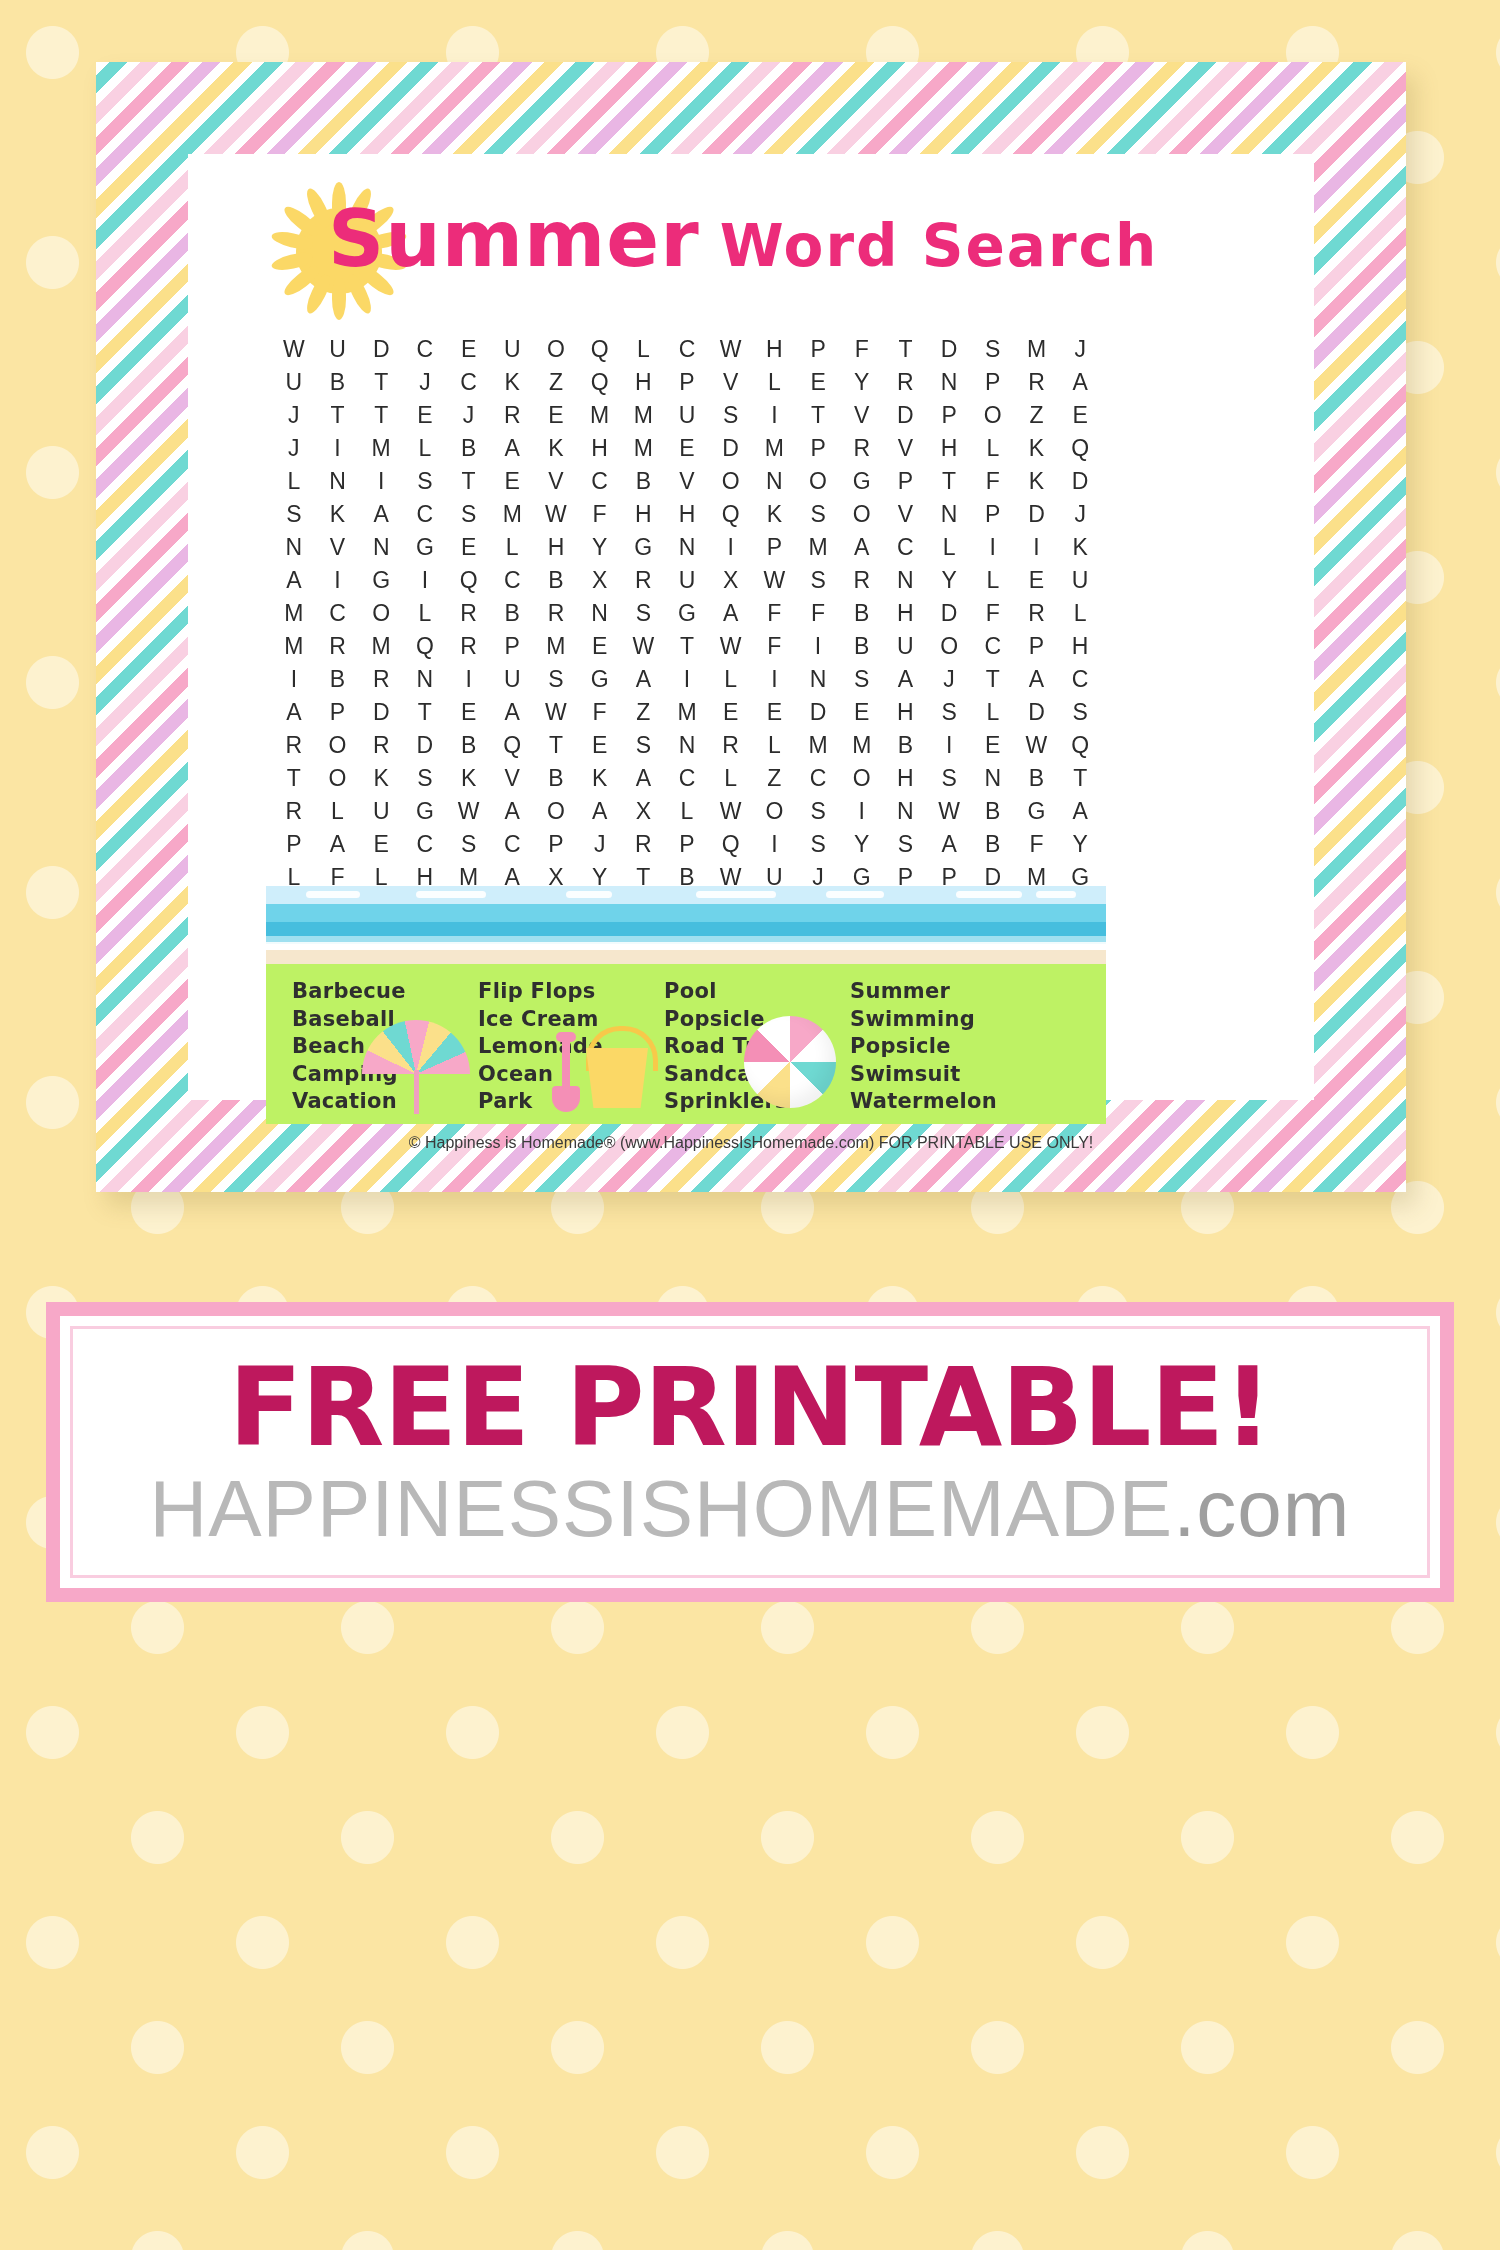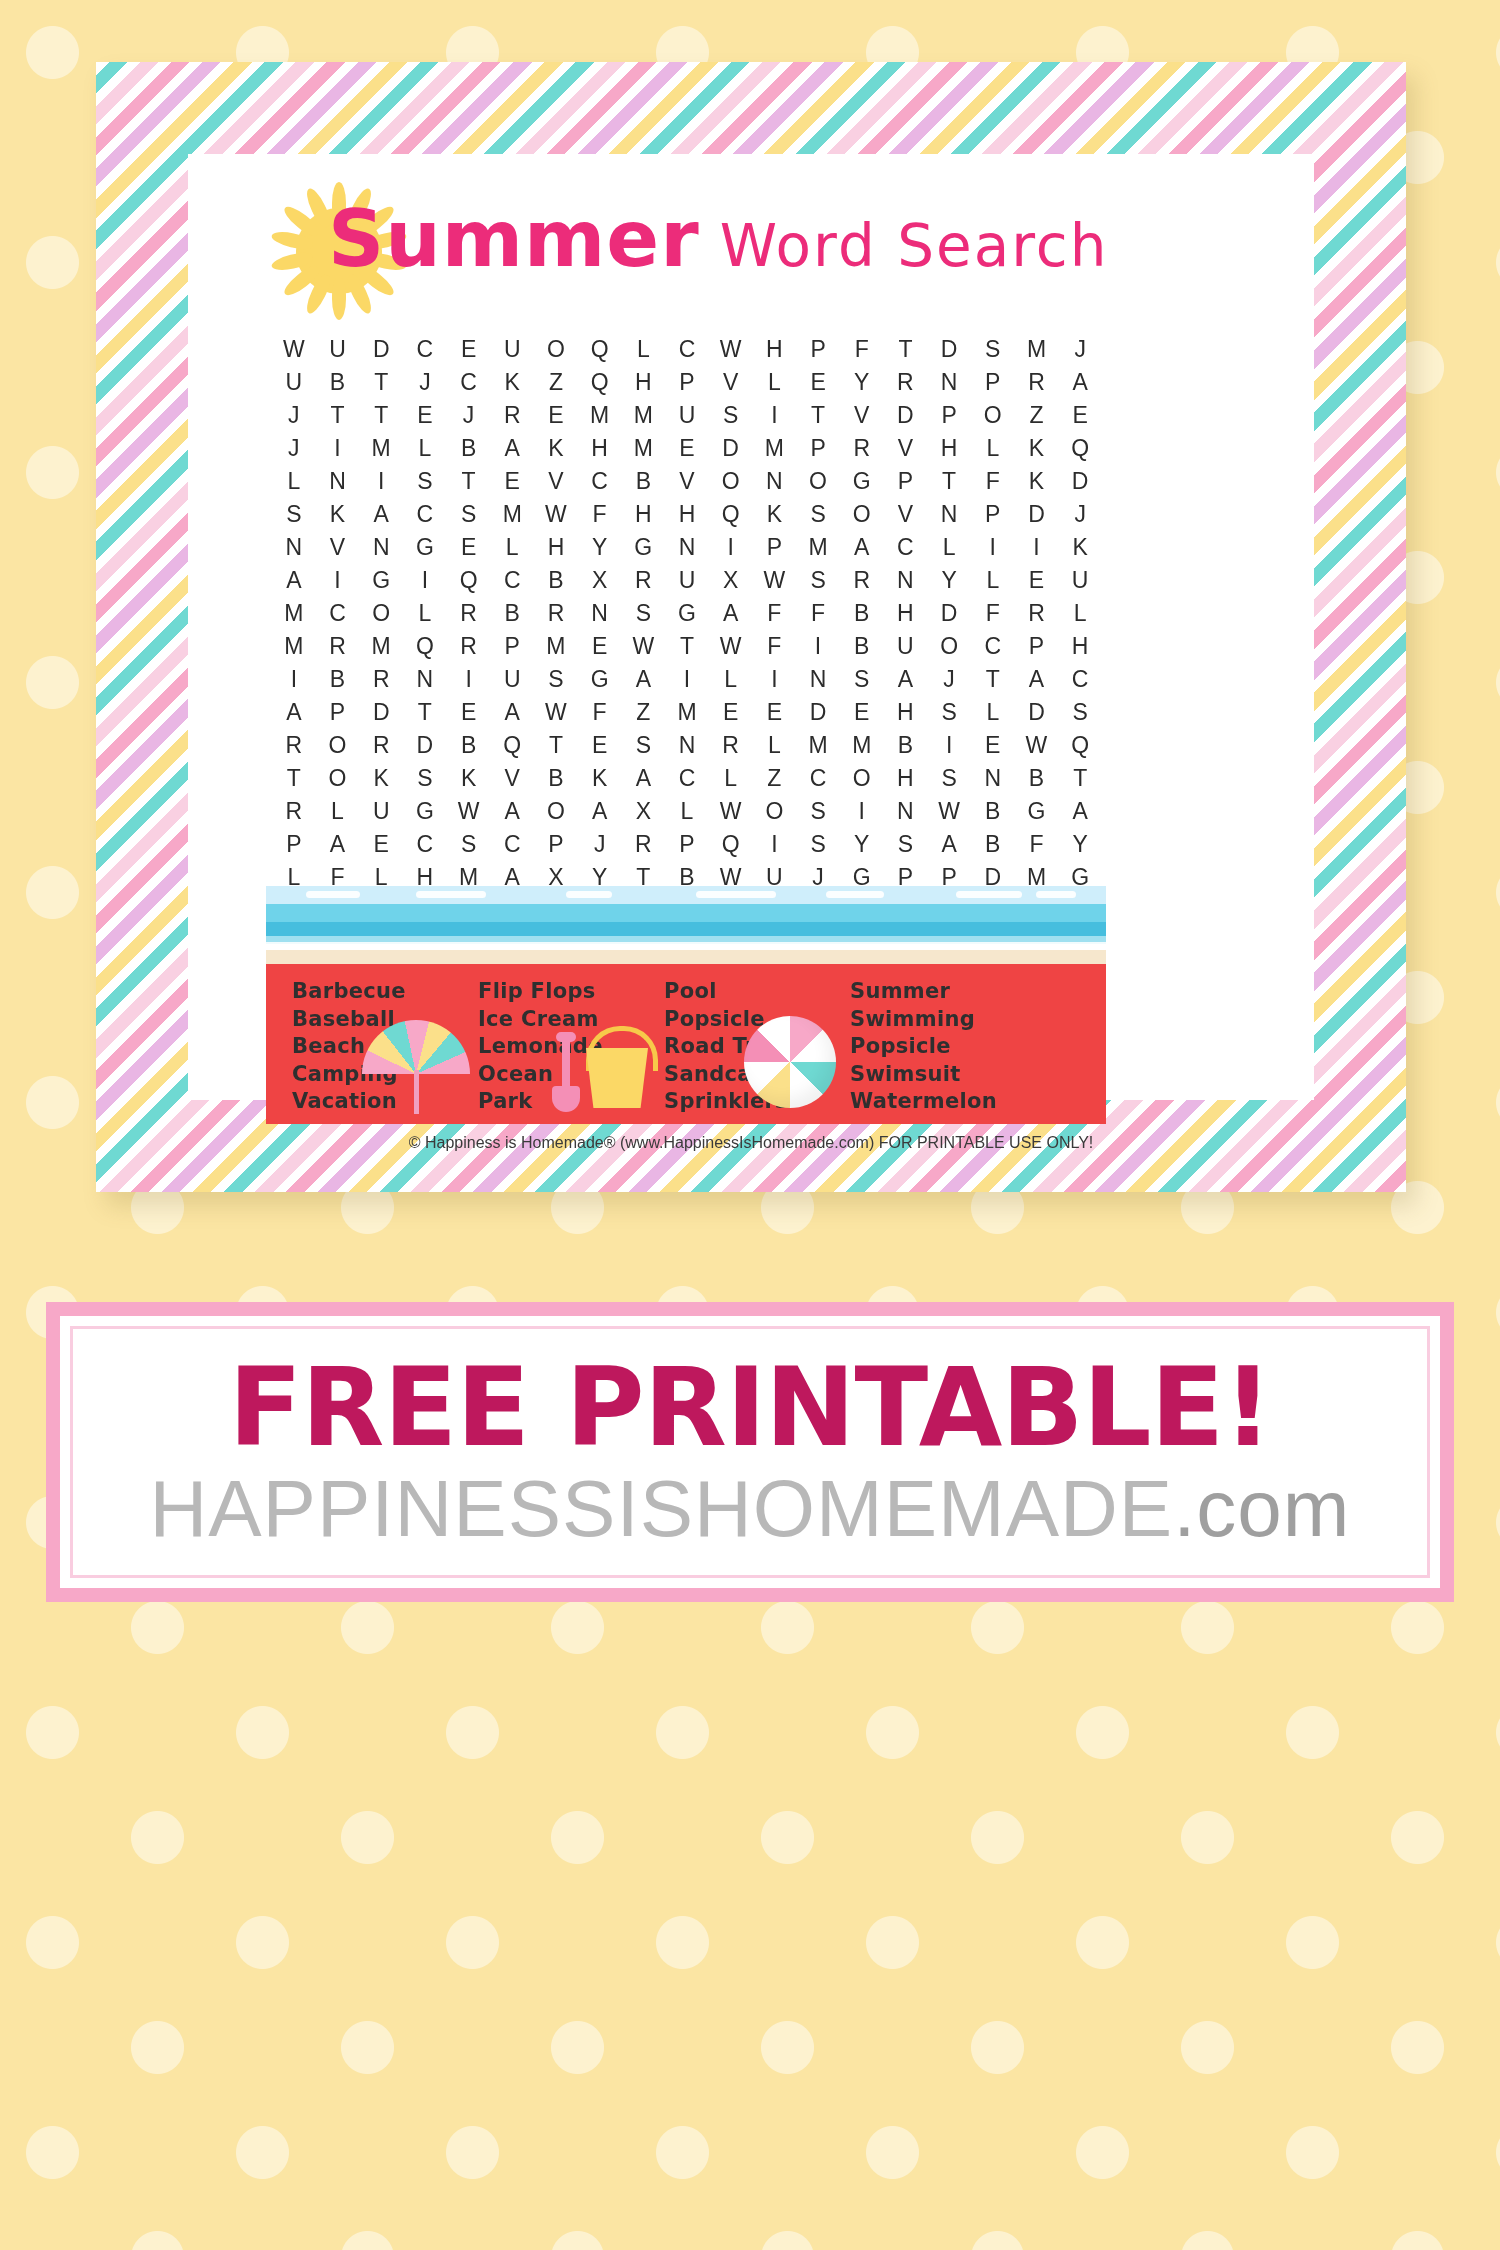--- a/index.html
+++ b/index.html
@@ -108,21 +108,21 @@
   }
   .t-summer {
     font-family: "DejaVu Sans", sans-serif;
     font-weight: bold;
     font-size: 78px;
     color: #ec2c7a;
     letter-spacing: 1px;
   }
   .t-ws {
     font-family: "DejaVu Sans", sans-serif;
-    font-weight: normal;
+    font-weight: bold;
     font-size: 58px;
     color: #ec2c7a;
     letter-spacing: 2px;
     margin-left: 20px;
   }
 
   
   #grid {
     position: absolute;
     left: 84px;
@@ -173,21 +173,21 @@
     opacity: .85;
   }
 
   
   #wordpanel {
     position: absolute;
     left: 78px;
     top: 810px;
     width: 840px;
     height: 160px;
-    background: #ef4444;
+    background: #bef264;
   }
   .wl-col {
     position: absolute;
     top: 14px;
   }
   .wl-col div {
     font-family: "DejaVu Sans", sans-serif;
     font-weight: bold;
     font-size: 21px;
     color: #2f2f2f;

